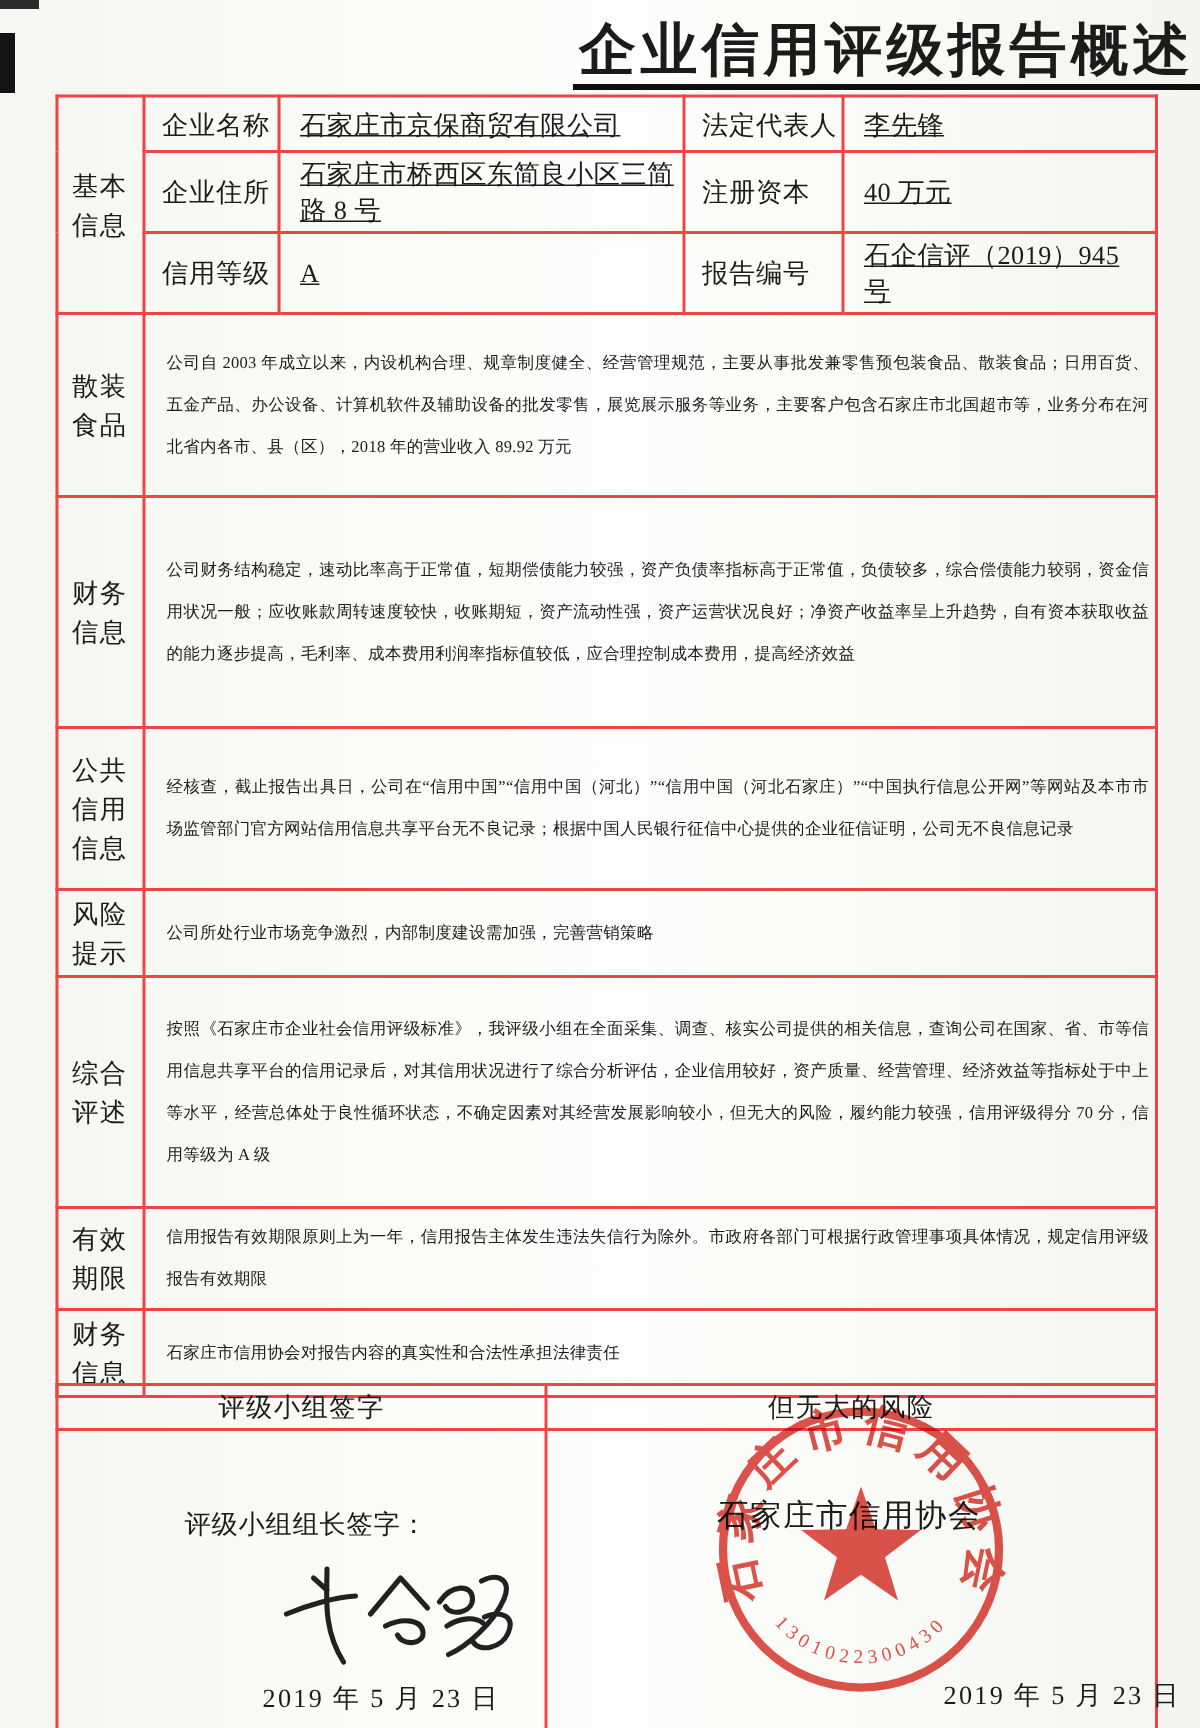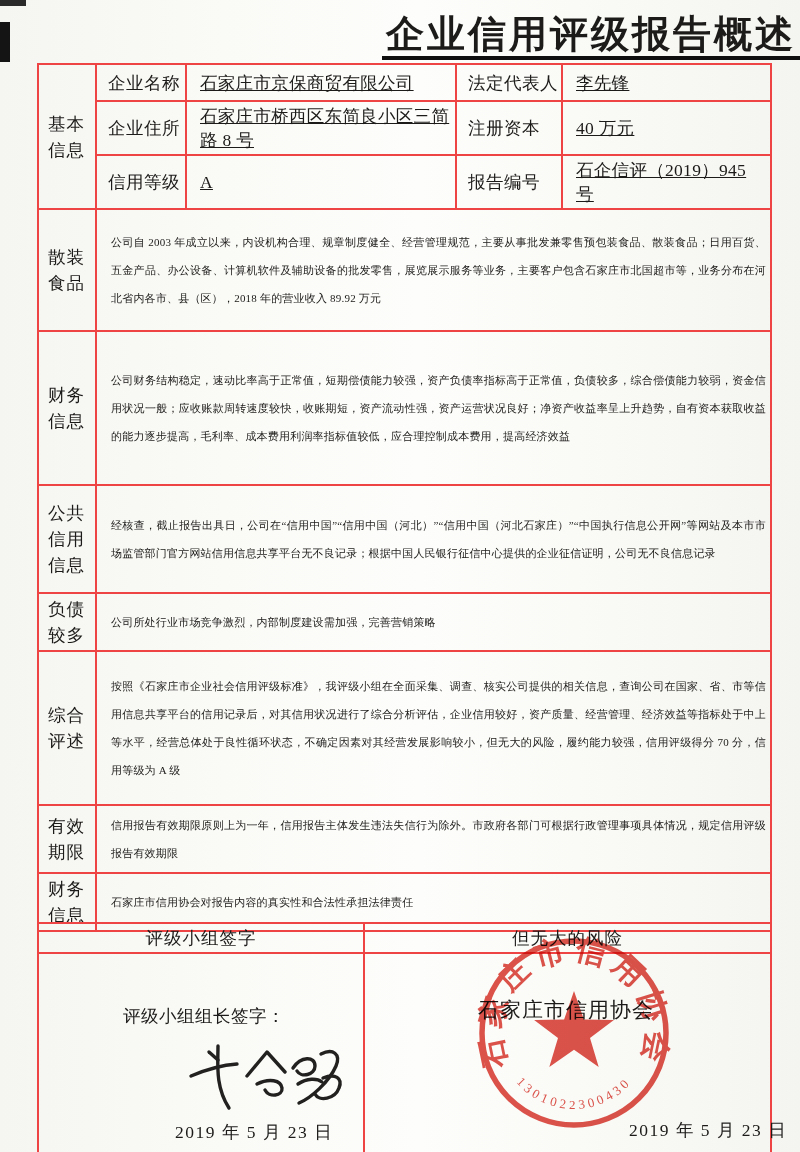--- a/index.html
+++ b/index.html
@@ -102,21 +102,21 @@
   </tr>
   <tr class="h154">
     <td class="rowlabel">财务信息</td>
     <td class="content" colspan="4">公司财务结构稳定，速动比率高于正常值，短期偿债能力较强，资产负债率指标高于正常值，负债较多，综合偿债能力较弱，资金信用状况一般；应收账款周转速度较快，收账期短，资产流动性强，资产运营状况良好；净资产收益率呈上升趋势，自有资本获取收益的能力逐步提高，毛利率、成本费用利润率指标值较低，应合理控制成本费用，提高经济效益</td>
   </tr>
   <tr class="h108">
     <td class="rowlabel">公共信用信息</td>
     <td class="content" colspan="4">经核查，截止报告出具日，公司在“信用中国”“信用中国（河北）”“信用中国（河北石家庄）”“中国执行信息公开网”等网站及本市市场监管部门官方网站信用信息共享平台无不良记录；根据中国人民银行征信中心提供的企业征信证明，公司无不良信息记录</td>
   </tr>
   <tr class="h51">
-    <td class="rowlabel">负债较多</td>
+    <td class="rowlabel">风险提示</td>
     <td class="content" colspan="4">公司所处行业市场竞争激烈，内部制度建设需加强，完善营销策略</td>
   </tr>
   <tr class="h154">
     <td class="rowlabel">综合评述</td>
     <td class="content" colspan="4">按照《石家庄市企业社会信用评级标准》，我评级小组在全面采集、调查、核实公司提供的相关信息，查询公司在国家、省、市等信用信息共享平台的信用记录后，对其信用状况进行了综合分析评估，企业信用较好，资产质量、经营管理、经济效益等指标处于中上等水平，经营总体处于良性循环状态，不确定因素对其经营发展影响较小，但无大的风险，履约能力较强，信用评级得分 70 分，信用等级为 A 级</td>
   </tr>
   <tr class="h59">
     <td class="rowlabel">有效期限</td>
     <td class="content" colspan="4">信用报告有效期限原则上为一年，信用报告主体发生违法失信行为除外。市政府各部门可根据行政管理事项具体情况，规定信用评级报告有效期限</td>
   </tr>

